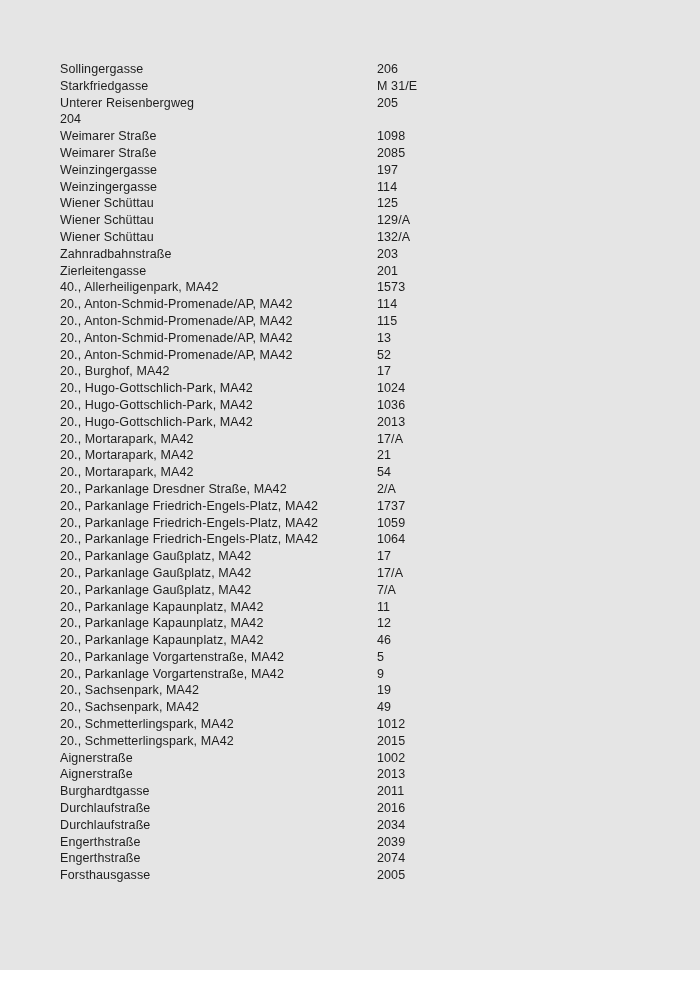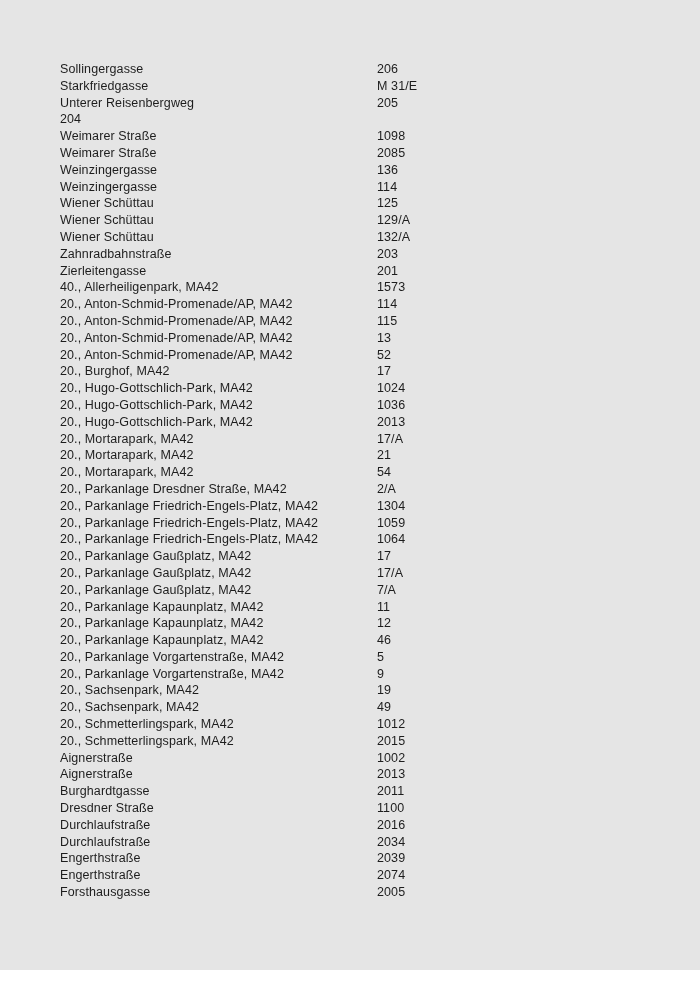--- a/index.html
+++ b/index.html
@@ -70,21 +70,21 @@
     <span class="value">1098</span>
   </div>
 
   <div class="row">
     <span class="name">Weimarer Straße</span>
     <span class="value">2085</span>
   </div>
 
   <div class="row">
     <span class="name">Weinzingergasse</span>
-    <span class="value">136</span>
+    <span class="value">197</span>
   </div>
 
   <div class="row">
     <span class="name">Weinzingergasse</span>
     <span class="value">114</span>
   </div>
 
   <div class="row">
     <span class="name">Wiener Schüttau</span>
     <span class="value">125</span>
@@ -170,21 +170,21 @@
     <span class="value">54</span>
   </div>
 
   <div class="row">
     <span class="name">20., Parkanlage Dresdner Straße, MA42</span>
     <span class="value">2/A</span>
   </div>
 
   <div class="row">
     <span class="name">20., Parkanlage Friedrich-Engels-Platz, MA42</span>
-    <span class="value">1304</span>
+    <span class="value">1737</span>
   </div>
 
   <div class="row">
     <span class="name">20., Parkanlage Friedrich-Engels-Platz, MA42</span>
     <span class="value">1059</span>
   </div>
 
   <div class="row">
     <span class="name">20., Parkanlage Friedrich-Engels-Platz, MA42</span>
     <span class="value">1064</span>
@@ -259,24 +259,20 @@
     <span class="name">Aignerstraße</span>
     <span class="value">2013</span>
   </div>
 
 
   <div class="row">
     <span class="name">Burghardtgasse</span>
     <span class="value">2011</span>
   </div>
 
-  <div class="row">
-    <span class="name">Dresdner Straße</span>
-    <span class="value">1100</span>
-  </div>
 
   <div class="row">
     <span class="name">Durchlaufstraße</span>
     <span class="value">2016</span>
   </div>
 
   <div class="row">
     <span class="name">Durchlaufstraße</span>
     <span class="value">2034</span>
   </div>

